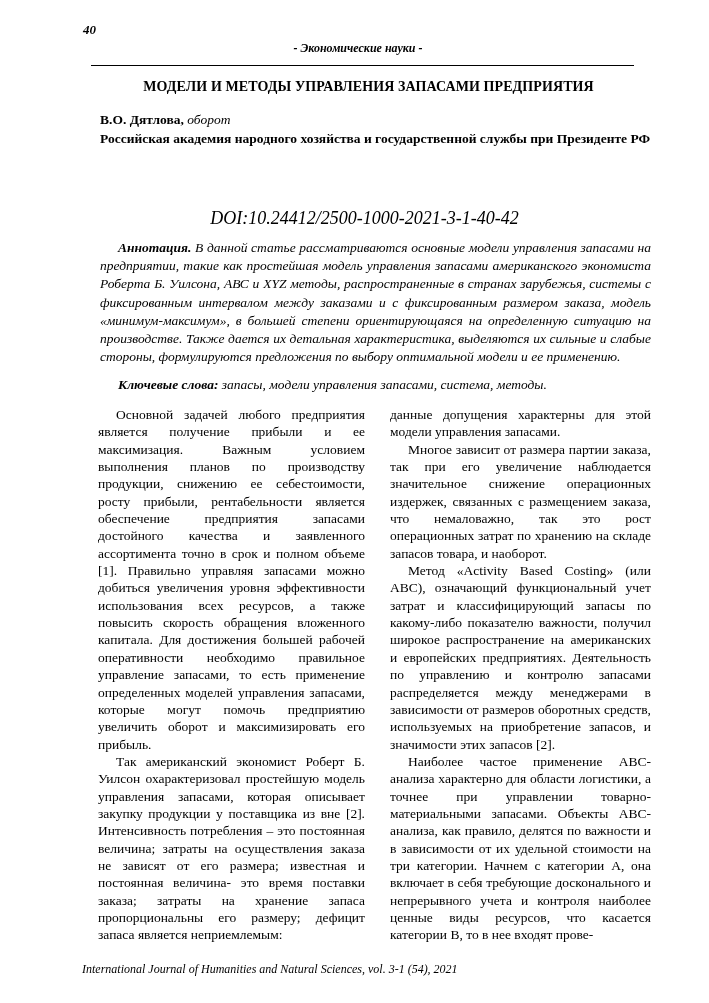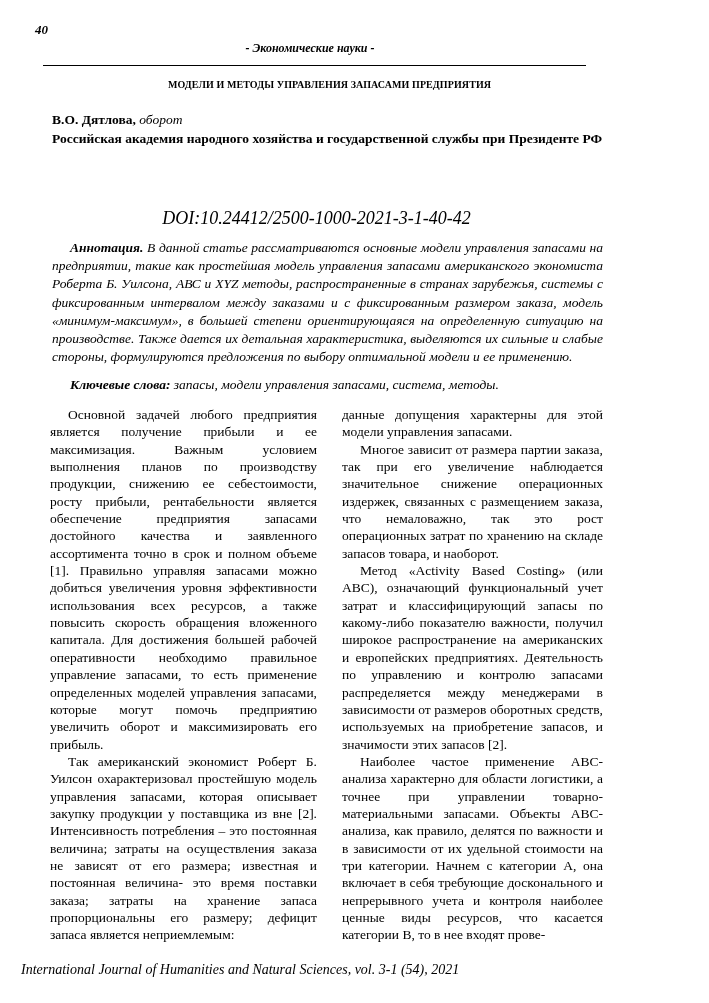--- a/index.html
+++ b/index.html
@@ -8,38 +8,38 @@
       background: #ffffff;
     }
     body {
       width: 709px;
       height: 1003px;
       position: relative;
       overflow: hidden;
       font-family: "Liberation Serif", "DejaVu Serif", serif;
       color: #000000;
     }
-    .abs { position: absolute; }
+    .abs { position: absolute; margin-left: 48px; }
     .page-number {
       left: 35px; top: 22px;
       font-size: 13px; font-weight: bold; font-style: italic;
     }
     .section-heading {
       left: 0; width: 620px; top: 41px;
       text-align: center;
       font-size: 12px; font-weight: bold; font-style: italic;
     }
     .header-rule {
       left: 43px; top: 65px; width: 543px; height: 0;
       border-top: 1px solid #000;
     }
     .article-title {
-      left: 17px; width: 625px; top: 79px;
+      left: 8px; width: 625px; top: 79px;
       text-align: center;
-      font-size: 10px; font-weight: bold;
+      font-size: 14px; font-weight: bold;
       letter-spacing: 0.1px;
     }
     .authors {
       left: 52px; top: 110px; width: 560px;
       font-size: 13.5px; line-height: 19px;
     }
     .authors .b { font-weight: bold; }
     .authors .i { font-style: italic; }
     .doi {
       left: 0; width: 633px; top: 208px;
@@ -69,22 +69,22 @@
       hyphens: manual;
     }
     .col-left { left: 50px; width: 267px; }
     .col-right { left: 342px; width: 261px; }
     .column p {
       margin: 0;
       text-indent: 18px;
     }
     .column p.cont { text-indent: 0; }
     .footer {
-      left: 21px; top: 962px;
-      font-size: 14px; font-style: italic;
+      left: 34px; top: 962px;
+      font-size: 12px; font-style: italic;
     }
   </style>
 </head>
 <body>
 
 <div class="abs page-number">40</div>
 <div class="abs section-heading">- Экономические науки -</div>
 <div class="abs header-rule"></div>
 
 <div class="abs article-title">МОДЕЛИ И МЕТОДЫ УПРАВЛЕНИЯ ЗАПАСАМИ ПРЕДПРИЯТИЯ</div>

